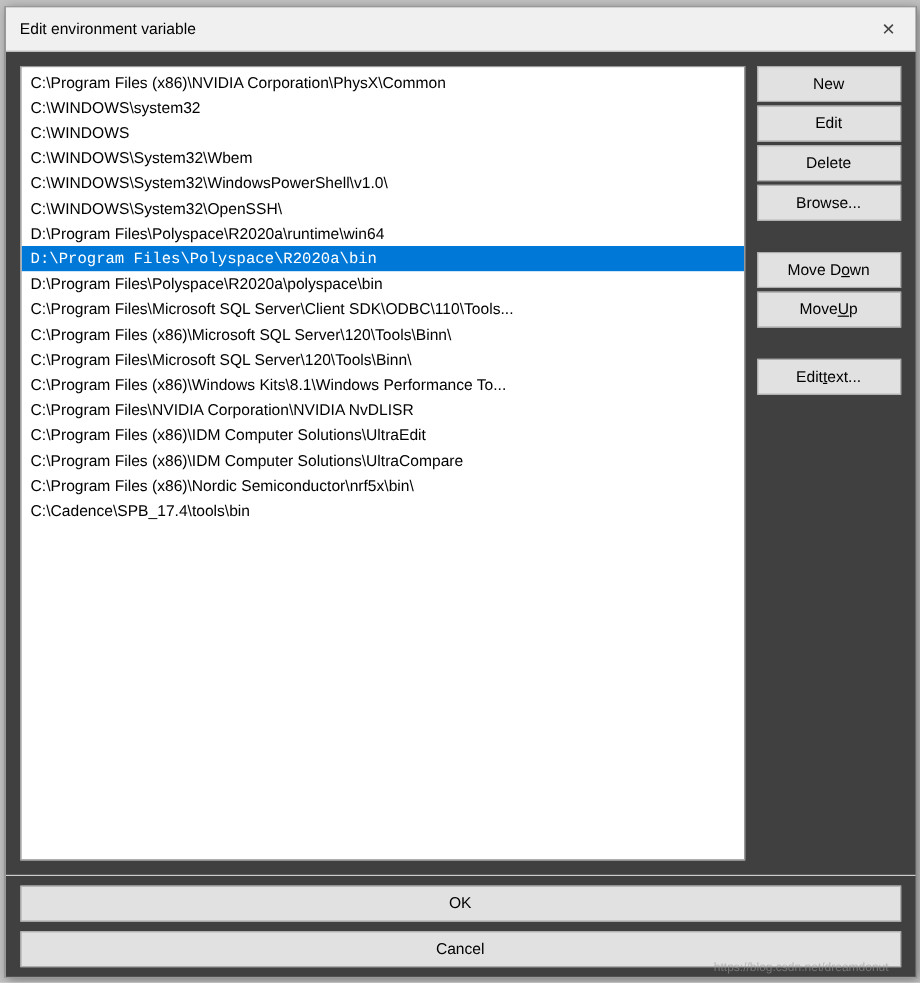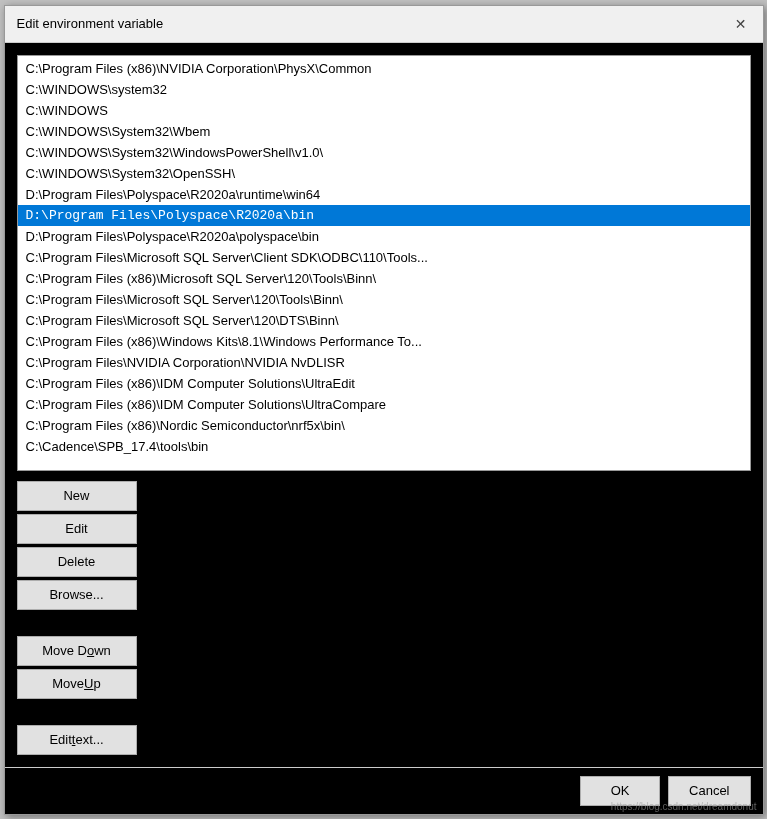--- a/index.html
+++ b/index.html
@@ -14,21 +14,21 @@
       background: #c0c0c0;
       display: flex;
       justify-content: center;
       align-items: center;
       width: 767px;
       height: 819px;
       overflow: hidden;
     }
 
     .dialog {
-      background: #000000;
+      background: #404040;
       border: 1px solid #999;
       box-shadow: 2px 2px 8px rgba(0,0,0,0.4);
       width: 760px;
       height: 810px;
       display: flex;
       flex-direction: column;
       position: relative;
     }
 
     .title-bar {
@@ -53,21 +53,21 @@
       cursor: pointer;
       font-size: 14px;
       color: #444;
       display: flex;
       align-items: center;
       justify-content: center;
     }
 
     .dialog-content {
       display: flex;
-      flex-direction: column;
+      flex-direction: row;
       flex: 1;
       padding: 12px;
       gap: 10px;
     }
 
     .list-container {
       flex: 1;
       border: 1px solid #999;
       background: #fff;
       overflow-y: auto;
@@ -112,20 +112,21 @@
     .btn-spacer {
       height: 20px;
     }
 
     .dialog-footer {
       display: flex;
       justify-content: flex-end;
       padding: 8px 12px;
       gap: 8px;
       border-top: 1px solid #ccc;
+      flex-direction: column;
     }
 
     .btn-footer {
       background: #e1e1e1;
       border: 1px solid #adadad;
       padding: 5px 20px;
       cursor: pointer;
       height: 30px;
       min-width: 80px;
       display: flex;
@@ -133,21 +134,21 @@
       justify-content: center;
     }
 
     .underline {
       text-decoration: underline;
     }
 
     .watermark {
       position: absolute;
       bottom: 2px;
-      right: 6px;
+      right: 22px;
       font-size: 10px;
       color: #999;
       opacity: 0.6;
     }
   </style>
 </head>
 <body>
 
 <div class="dialog">
   <div class="title-bar">
@@ -162,21 +163,20 @@
         <div class="list-item">C:\WINDOWS</div>
         <div class="list-item">C:\WINDOWS\System32\Wbem</div>
         <div class="list-item">C:\WINDOWS\System32\WindowsPowerShell\v1.0\</div>
         <div class="list-item">C:\WINDOWS\System32\OpenSSH\</div>
         <div class="list-item">D:\Program Files\Polyspace\R2020a\runtime\win64</div>
         <div class="list-item selected">D:\Program Files\Polyspace\R2020a\bin</div>
         <div class="list-item">D:\Program Files\Polyspace\R2020a\polyspace\bin</div>
         <div class="list-item">C:\Program Files\Microsoft SQL Server\Client SDK\ODBC\110\Tools...</div>
         <div class="list-item">C:\Program Files (x86)\Microsoft SQL Server\120\Tools\Binn\</div>
         <div class="list-item">C:\Program Files\Microsoft SQL Server\120\Tools\Binn\</div>
-        <div class="list-item">C:\Program Files\Microsoft SQL Server\120\DTS\Binn\</div>
         <div class="list-item">C:\Program Files (x86)\Windows Kits\8.1\Windows Performance To...</div>
         <div class="list-item">C:\Program Files\NVIDIA Corporation\NVIDIA NvDLISR</div>
         <div class="list-item">C:\Program Files (x86)\IDM Computer Solutions\UltraEdit</div>
         <div class="list-item">C:\Program Files (x86)\IDM Computer Solutions\UltraCompare</div>
         <div class="list-item">C:\Program Files (x86)\Nordic Semiconductor\nrf5x\bin\</div>
         <div class="list-item">C:\Cadence\SPB_17.4\tools\bin</div>
       </div>
 
     <div class="buttons-panel">
       <button class="btn">New</button>

